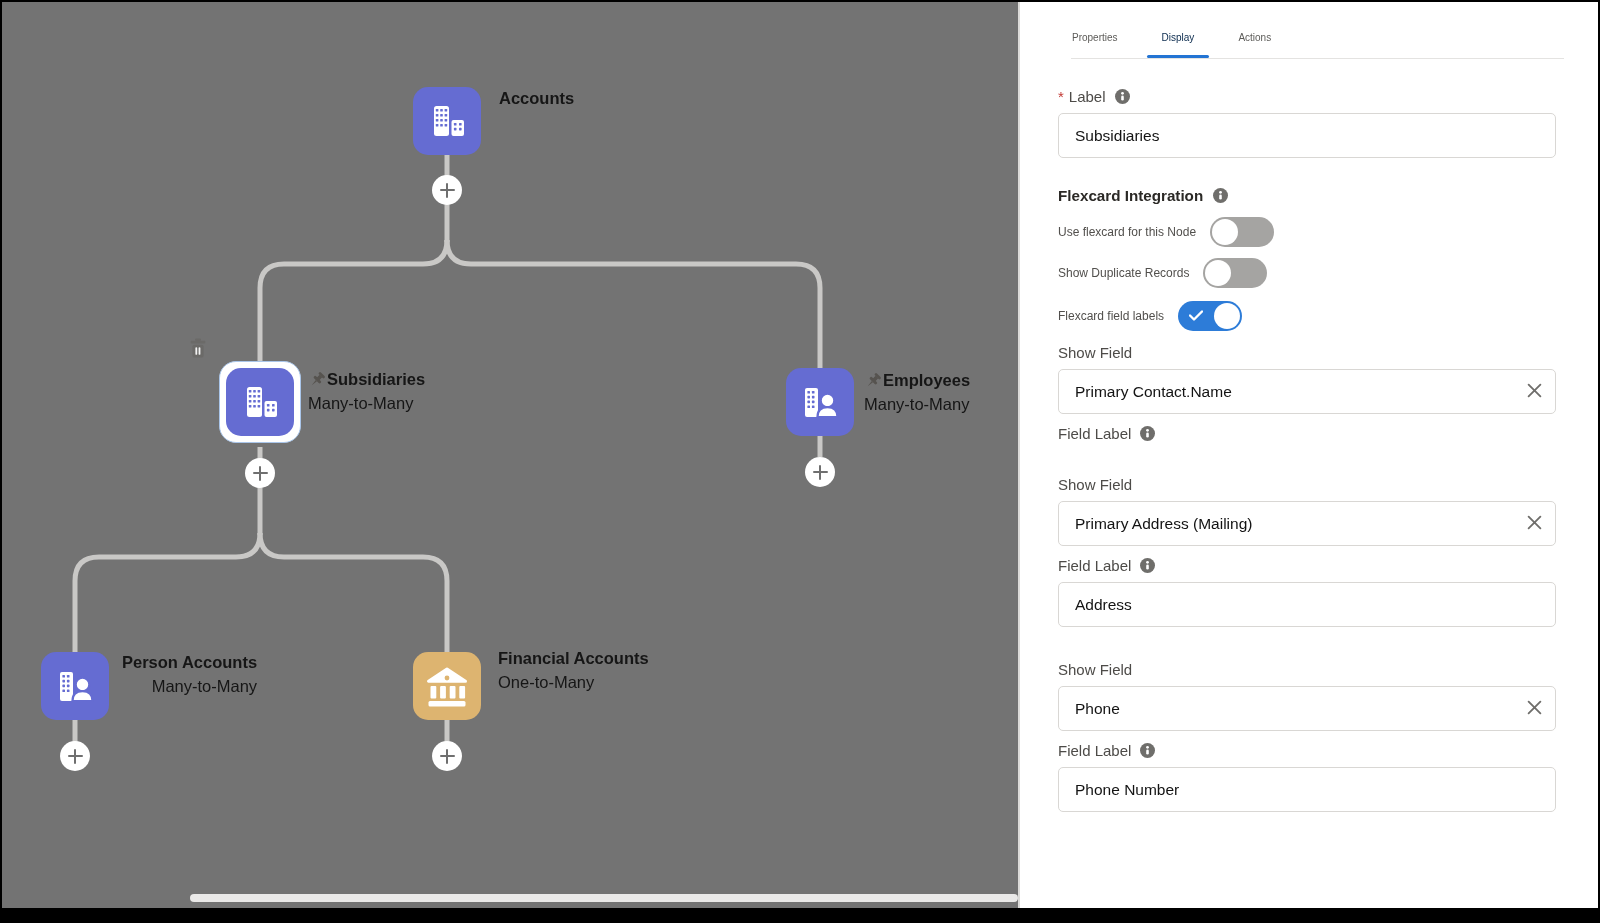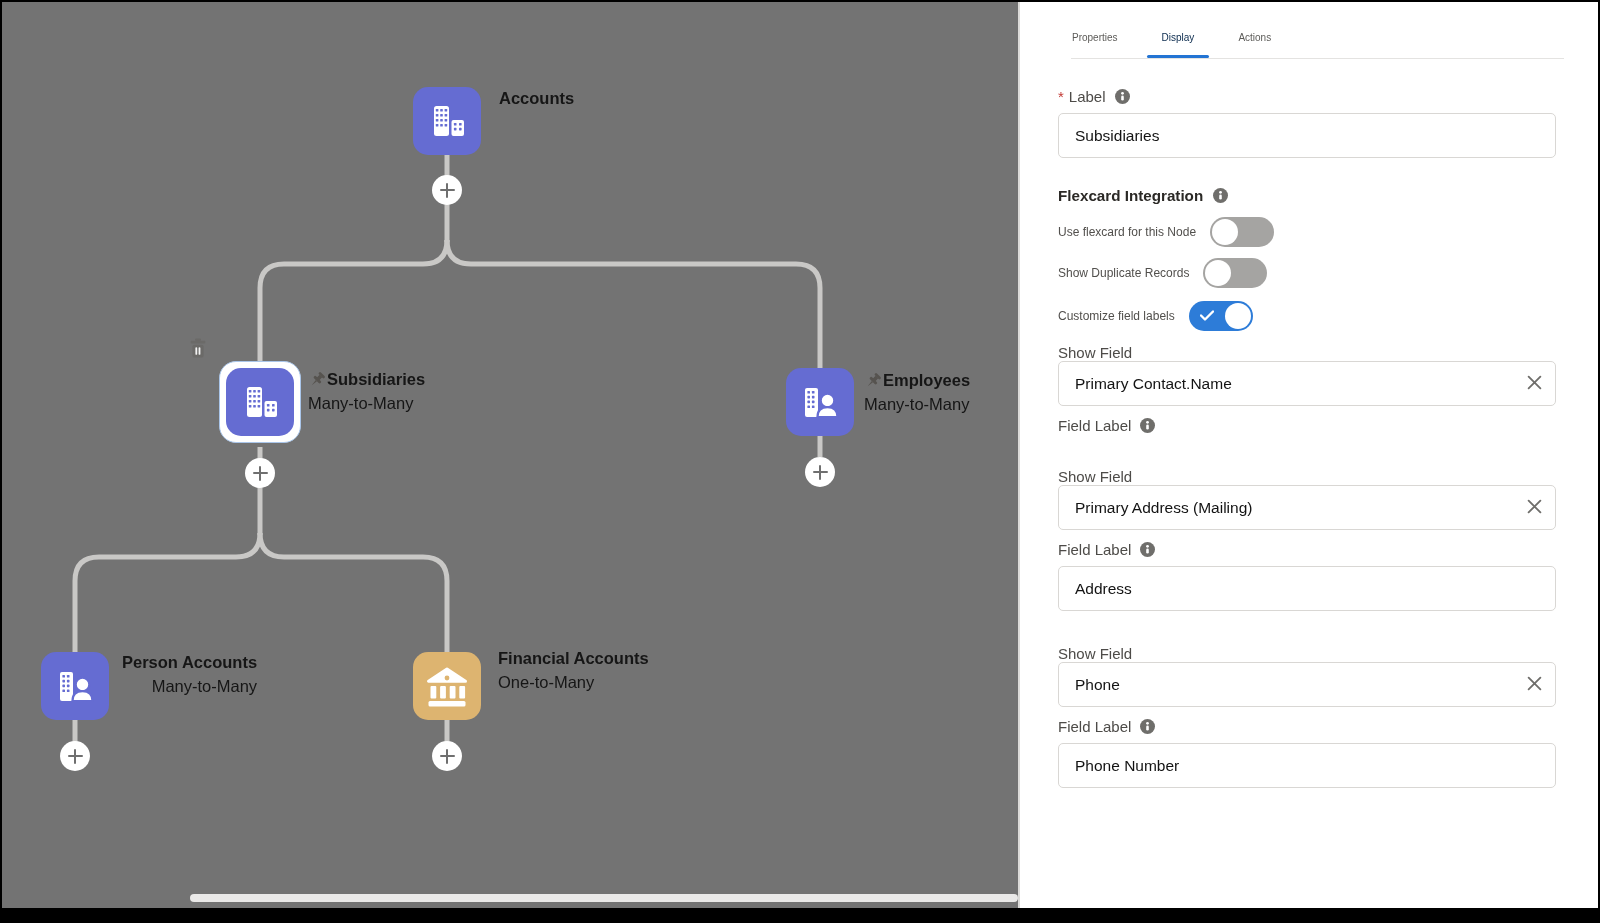--- a/index.html
+++ b/index.html
@@ -38,21 +38,21 @@
   .tab.active { color:#0a2a4d; }
   .tab.active::after { content:""; position:absolute; left:-15px; right:-15px; bottom:0; height:3.5px; background:#2374d3; border-radius:2px; }
   .tabs-rule { height:1px; background:#e4e3e1; margin-left:13px; margin-right:-8px; }
 
   .form-label { display:flex; align-items:center; gap:9px; font-size:15px; color:#4d4b48; }
   .form-label .asterisk { color:#c23934; margin-right:-4px; }
   .section-title { display:flex; align-items:center; gap:10px; font-size:15.2px; font-weight:700; color:#2b2926; }
   .info-btn { background:none; border:none; padding:0; cursor:pointer; display:flex; }
 
   .text-input { display:block; width:100%; height:45px; margin-top:8px; border:1px solid #d9d7d4; border-radius:5px; background:#fff; font-family:inherit; font-size:15.5px; color:#131313; padding:0 40px 0 16px; }
-  .input-wrap { position:relative; }
+  .input-wrap { position:relative; margin-top:8px; }
   .input-wrap .text-input { margin-top:0; }
   .clear-btn { position:absolute; right:14px; top:14px; background:none; border:none; padding:0; cursor:pointer; display:flex; }
 
   .toggle-row { display:flex; align-items:center; gap:14px; font-size:12px; color:#514f4c; }
   .toggle { position:relative; width:64px; height:30px; border-radius:15px; border:none; cursor:pointer; padding:0; }
   .toggle.off { background:#a5a4a2; }
   .toggle.on  { background:#2d7cd8; }
   .toggle .knob { position:absolute; top:2px; width:26px; height:26px; border-radius:50%; background:#fff; }
   .toggle.off .knob { left:2px; }
   .toggle.on  .knob { right:2px; }
@@ -298,21 +298,21 @@
 
     <div class="toggle-row mt-row2">
       <span>Show Duplicate Records</span>
       <button class="toggle off">
           <span class="knob"></span>
         </button>
     </div>
 
 
     <div class="toggle-row mt-row1">
-      <span>Customize field labels</span>
+      <span>Flexcard field labels</span>
       <button class="toggle on">
         <svg class="check" width="14" height="11" viewBox="0 0 14 11">
           <path d="M1 5.5 L5 9.5 L13 1.5" stroke="#fff" stroke-width="2.4" fill="none" stroke-linecap="round" stroke-linejoin="round"></path>
         </svg>
         <span class="knob"></span>
       </button>
     </div>
 
     <div class="form-label mt-show">
       <span>Show Field</span>

